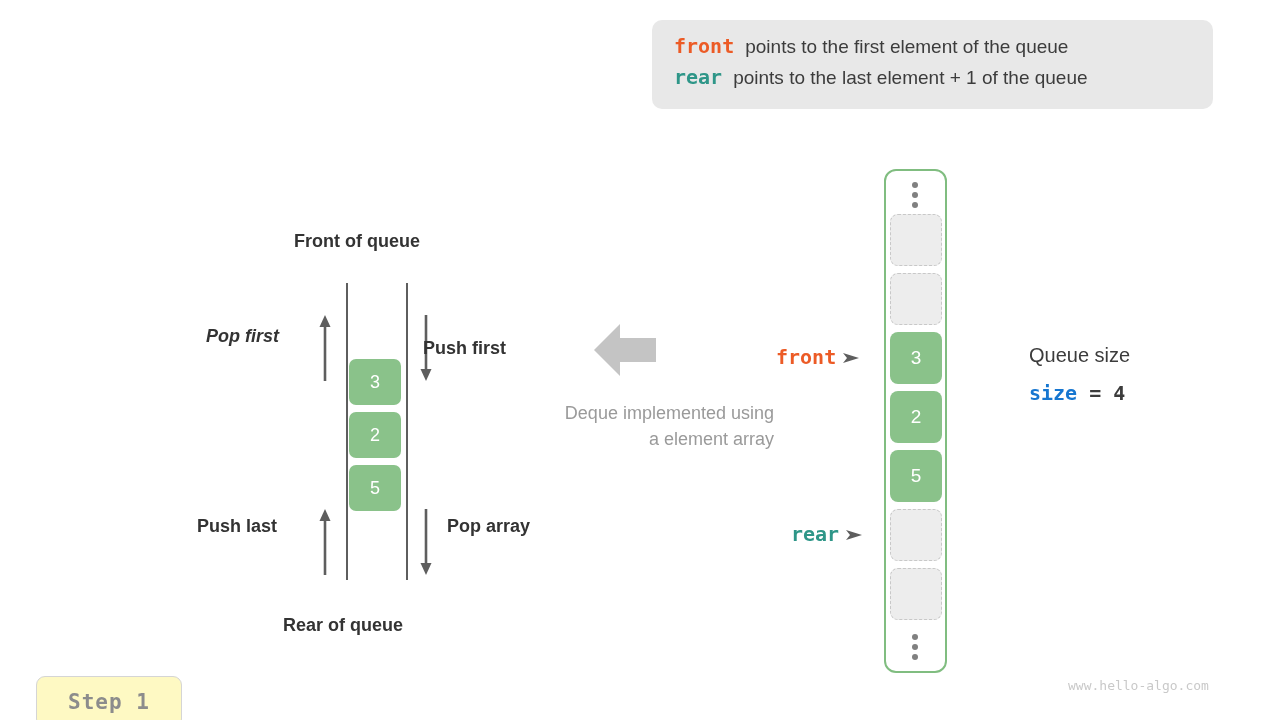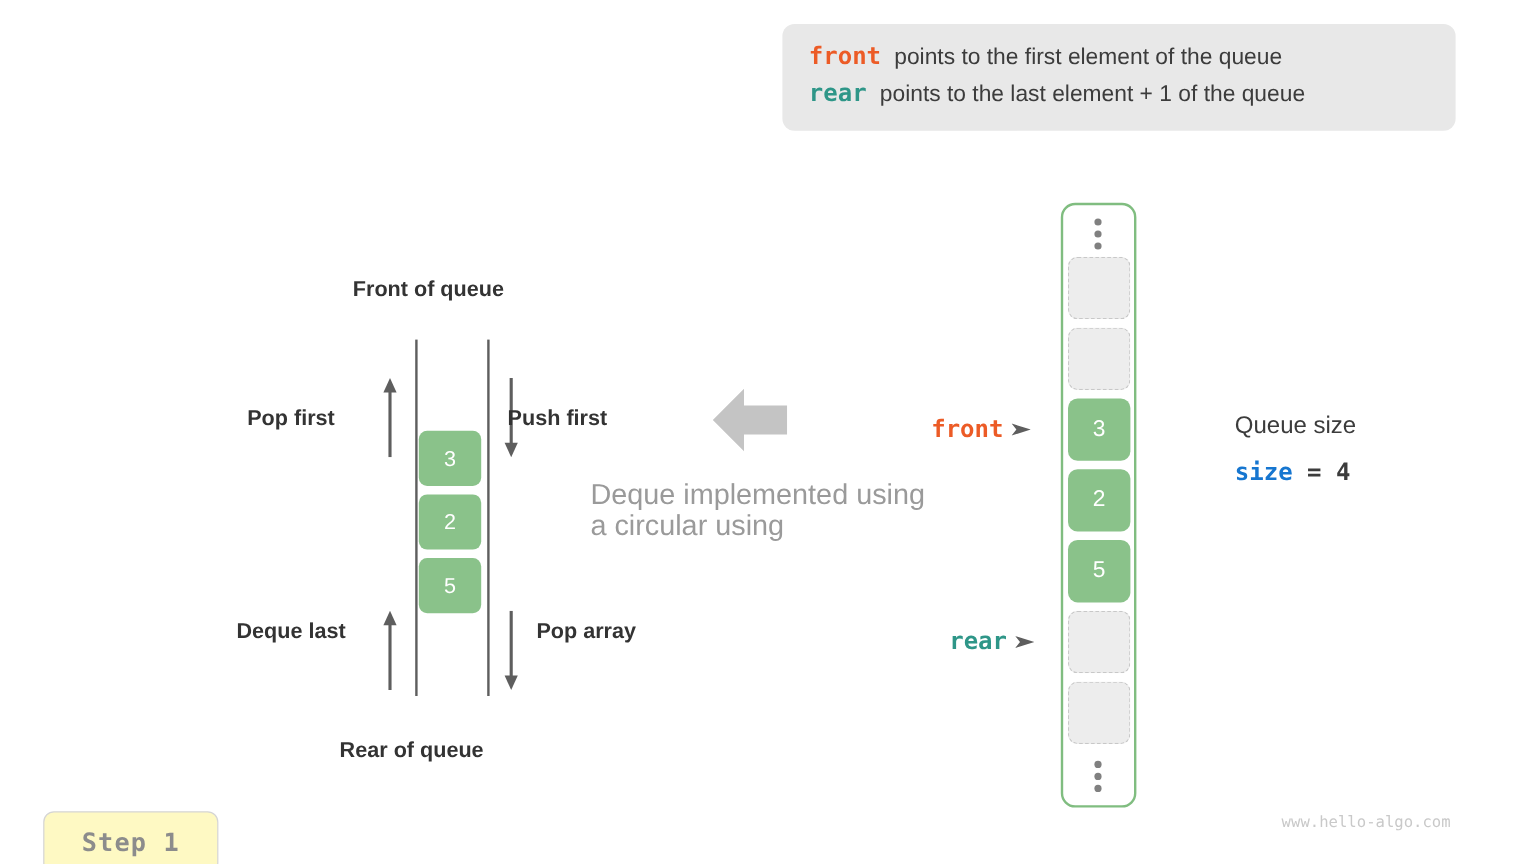--- a/index.html
+++ b/index.html
@@ -124,22 +124,22 @@
     white-space: nowrap;
   }
 
   .big-arrow { position: absolute; left: 594px; top: 322px; }
 
   .caption {
     position: absolute;
     left: 492px;
     top: 400px;
     width: 282px;
-    text-align: left;
-    font-size: 24px;
+    text-align: right;
+    font-size: 18px;
     line-height: 26px;
     color: #9a9a9a;
   }
 
   
   .array-box {
     position: absolute;
     left: 884px;
     top: 169px;
     width: 63px;
@@ -276,55 +276,55 @@
   <div class="tube-cell" style="top:465px">
     <span>5</span>
   </div>
 
   <div class="thin-arrow" style="left:318px; top:315px;">
     <svg width="14" height="66" viewBox="0 0 14 66">
       <line x1="7" y1="66" x2="7" y2="9" stroke="#5e5e5e" stroke-width="2.6"></line>
       <polygon points="7,0 1.5,12 12.5,12" fill="#5e5e5e"></polygon>
     </svg>
   </div>
-  <div class="label-op" style="left:206px; top:338px;">Pop first</div>
+  <div class="label-op" style="left:206px; top:326px;font-style:italic;">Pop first</div>
 
   <div class="thin-arrow" style="left:419px; top:315px;">
     <svg width="14" height="66" viewBox="0 0 14 66">
       <line x1="7" y1="0" x2="7" y2="57" stroke="#5e5e5e" stroke-width="2.6"></line>
       <polygon points="7,66 1.5,54 12.5,54" fill="#5e5e5e"></polygon>
     </svg>
   </div>
   <div class="label-op" style="left:423px; top:338px;">Push first</div>
 
   <div class="thin-arrow" style="left:318px; top:509px;">
     <svg width="14" height="66" viewBox="0 0 14 66">
       <line x1="7" y1="66" x2="7" y2="9" stroke="#5e5e5e" stroke-width="2.6"></line>
       <polygon points="7,0 1.5,12 12.5,12" fill="#5e5e5e"></polygon>
     </svg>
   </div>
-  <div class="label-op" style="left:197px; top:516px;">Deque last</div>
+  <div class="label-op" style="left:197px; top:516px;">Push last</div>
 
   <div class="thin-arrow" style="left:419px; top:509px;">
     <svg width="14" height="66" viewBox="0 0 14 66">
       <line x1="7" y1="0" x2="7" y2="57" stroke="#5e5e5e" stroke-width="2.6"></line>
       <polygon points="7,66 1.5,54 12.5,54" fill="#5e5e5e"></polygon>
     </svg>
   </div>
   <div class="label-op" style="left:447px; top:516px;">Pop array</div>
 
   <div class="big-arrow">
     <svg width="62" height="56" viewBox="0 0 62 56">
       <polygon points="0,28 26,2 26,16 62,16 62,40 26,40 26,54" fill="#c4c4c4"></polygon>
     </svg>
   </div>
 
   <div class="caption">
     <span>Deque implemented using</span><br>
-    <span>a circular using</span>
+    <span>a element array</span>
   </div>
 
   <div class="array-box"></div>
 
   <div class="dots" style="top:182px">
     <i></i>
       <i></i>
       <i></i>
   </div>
 

